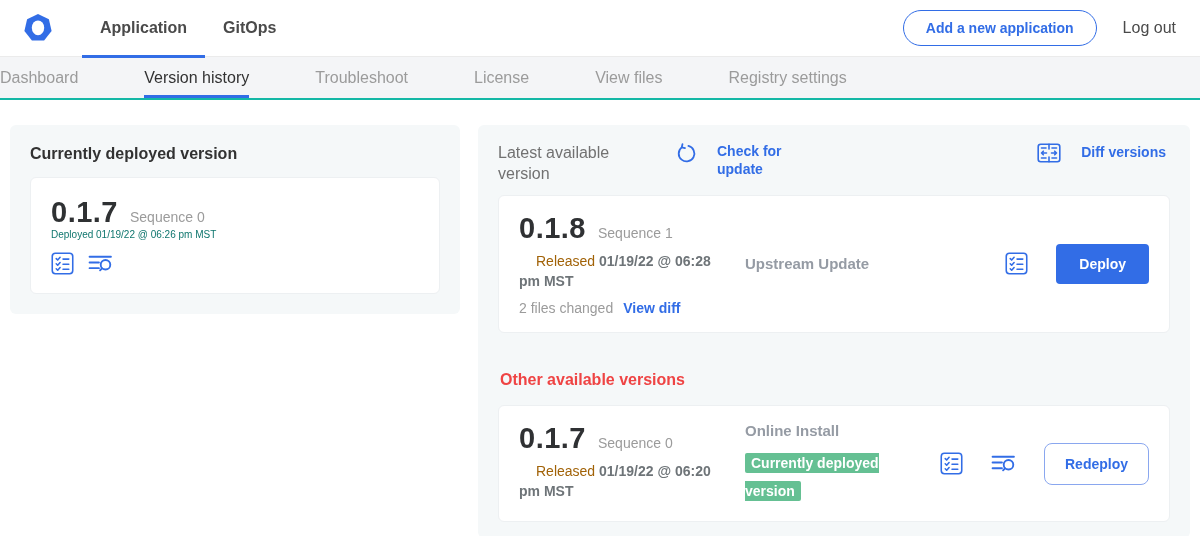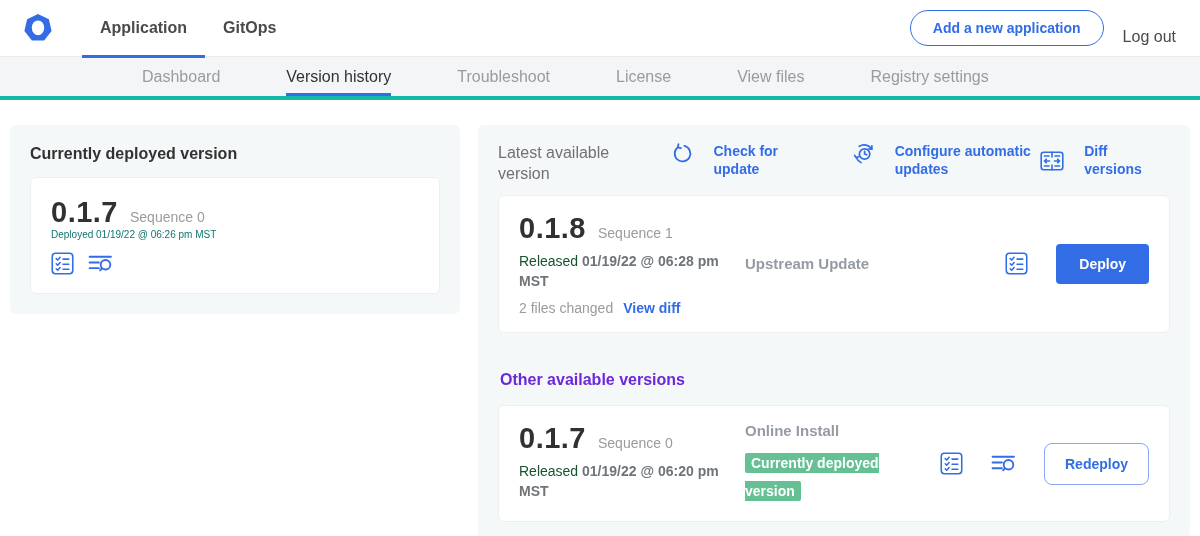--- a/index.html
+++ b/index.html
@@ -31,42 +31,41 @@
     color: #4a4a4a;
     cursor: pointer;
   }
   .top-tab.active::after {
     content: "";
     position: absolute;
     left: 0; right: 0; bottom: -1px;
     height: 3px;
     background: #326de6;
   }
-  .topbar-right { margin-left: auto; display: flex; align-items: flex-end; gap: 19px; }
+  .topbar-right { margin-left: auto; display: flex; align-items: center; gap: 26px; }
   .add-app-btn {
     border: 1px solid #326de6;
     color: #326de6;
     background: #fff;
     border-radius: 18px;
     font-size: 14px;
     font-weight: 700;
     padding: 9px 22px;
     cursor: pointer;
     font-family: inherit;
   }
   .logout { font-size: 16px; color: #4a4a4a; cursor: pointer; }
 
   
   .subnav {
     height: 43px;
     background: #f4f5f7;
-    border-bottom: 4px solid #14b8a6;
+    border-bottom: 2px solid #14b8a6;
     display: flex;
     align-items: stretch;
-    padding-left: 142px;
     gap: 66px;
   }
   .subnav-item {
     display: flex;
     align-items: center;
     font-size: 16px;
     color: #9b9b9b;
     cursor: pointer;
     border-bottom: 3px solid transparent;
     padding-top: 3px;
@@ -134,21 +133,21 @@
 
   .release-card {
     margin-top: 10px;
     padding: 16px 20px;
     display: flex;
     align-items: flex-start;
     min-height: 134px;
   }
   .release-left { width: 218px; }
   .released-line { font-size: 14px; line-height: 1.45; margin-top: 6px; width: 200px; }
-  .released-word { color: #14532d; }
+  .released-word { color: #a16207; margin-left: 17px; }
   .released-date { color: #6e7478; font-weight: 700; }
   .files-line { margin-top: 9px; font-size: 14px; color: #9b9b9b; display: flex; align-items: center; }
   .view-diff { color: #326de6; font-weight: 600; margin-left: 10px; cursor: pointer; }
   .release-mid { width: 180px; margin-left: 8px; align-self: center; }
   .source-label { font-size: 15px; font-weight: 600; color: #959ba4; }
   .badge-wrap { margin-top: 10px; width: 152px; line-height: 1.75; }
   .deployed-badge {
     display: inline;
     background: #65c093;
     color: #fff;
@@ -176,21 +175,21 @@
     border-radius: 8px;
     font-size: 14px;
     font-weight: 700;
     padding: 12px 20px;
     cursor: pointer;
     font-family: inherit;
   }
   .other-heading {
     margin: 38px 0 16px 2px;
     font-size: 16px;
-    color: #6d28d9;
+    color: #ef4444;
   }
 </style>
 </head>
 <body>
 
 <header class="topbar">
   <span class="logo">
     <svg width="32" height="32" viewBox="0 0 32 32">
       <polygon points="16,2 26.9,7.3 29.6,19.1 22.1,28.6 9.9,28.6 2.4,19.1 5.1,7.3" fill="#326de6"></polygon>
       <ellipse cx="16" cy="15.8" rx="6.2" ry="7.4" fill="#ffffff"></ellipse>
@@ -258,33 +257,20 @@
       <div class="action-link act-check">
         <span>
           <svg width="21" height="21" viewBox="0 0 22 22" fill="none" stroke="#326de6" stroke-width="1.9" stroke-linecap="round">
             <path d="M6 4.6 A8.2 8.2 0 1 0 13 3.1"></path>
             <polyline points="6.8,1.2 6,4.6 9.4,5.3" stroke-linejoin="round"></polyline>
           </svg>
         </span>
         <span class="al-label">Check for update</span>
       </div>
 
-      <div class="action-link act-config">
-        <span>
-          <svg width="22" height="22" viewBox="0 0 22 22" fill="none" stroke="#326de6" stroke-width="1.7" stroke-linecap="round" stroke-linejoin="round">
-            <circle cx="11.6" cy="11" r="5.2"></circle>
-            <polyline points="11.6,8.3 11.6,11 13.8,11.8"></polyline>
-            <path d="M18.8 6.2 A9 9 0 0 0 6.3 3.3"></path>
-            <polyline points="18.9,2.8 18.8,6.2 15.4,6"></polyline>
-            <path d="M3.4 14.8 A9 9 0 0 0 8 19.6"></path>
-            <polyline points="1.6,12.4 3.4,14.8 5.9,13.4"></polyline>
-          </svg>
-        </span>
-        <span class="al-label">Configure automatic updates</span>
-      </div>
 
       <div class="action-link act-diff">
         <span style="display:inline-flex;">
           <svg width="24" height="20" viewBox="0 0 24 20" fill="none" stroke="#326de6" stroke-width="1.6" stroke-linecap="round" stroke-linejoin="round">
             <rect x="1.2" y="1.2" width="21.6" height="17.6" rx="2.5"></rect>
             <line x1="12" y1="1.2" x2="12" y2="6"></line>
             <line x1="12" y1="14" x2="12" y2="18.8"></line>
             <line x1="4.5" y1="5" x2="9" y2="5"></line>
               <line x1="15" y1="5" x2="19.5" y2="5"></line>
             <line x1="4.5" y1="15" x2="9" y2="15"></line>

